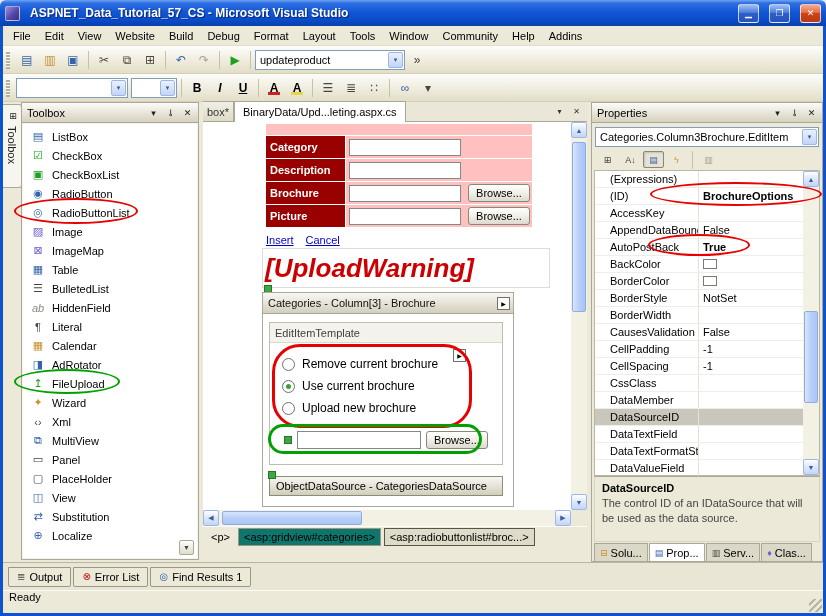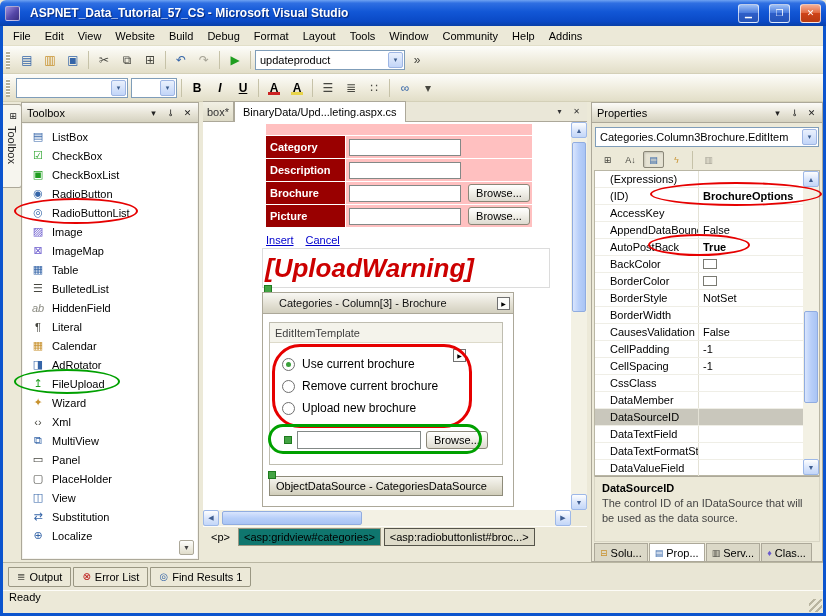--- a/index.html
+++ b/index.html
@@ -50,21 +50,21 @@
 .frow{position:absolute;left:63px;width:266px;height:23px;display:flex}
 .fl{width:80px;background:#990000;color:#fff;font-weight:bold;padding:5px 0 0 4px;border-right:1px solid #fff;border-bottom:1px solid #fff}
 .fc{width:120px;background:#FFC0C0;border-bottom:1px solid #fff;display:flex;align-items:center;padding-left:3px}
 .fb{width:66px;background:#FFC0C0;border-bottom:1px solid #fff;display:flex;align-items:center;justify-content:center}
 .txt{width:112px;height:17px;background:#fff;border:1px solid #838987}
 .xbtn{height:18px;padding:0 7px;font-size:11px;background:linear-gradient(180deg,#FFF 0%,#F2F1EA 45%,#DDDAD0 100%);border:1px solid #8A8778;border-radius:3px;display:flex;align-items:center;color:#000;white-space:nowrap}
 .links{position:absolute;left:63px;top:112px;display:flex;gap:12px}
 .lnk{color:#0000CC;text-decoration:underline}
 .warn{position:absolute;left:59px;top:126px;width:288px;height:40px;border:1px solid #DCDCDC;display:flex;align-items:center;color:#CC0000;font-size:26px;font-weight:bold;font-style:italic;padding-left:2px;white-space:nowrap}
 .cpanel{position:absolute;left:59px;top:170px;width:252px}
-.cphdr{position:relative;height:22px;background:linear-gradient(180deg,#F9F8F4 0%,#E2DFD2 60%,#D2CFBE 100%);border:1px solid #ACA899;display:flex;align-items:center;padding-left:16px;color:#111}
+.cphdr{position:relative;height:22px;background:linear-gradient(180deg,#F9F8F4 0%,#E2DFD2 60%,#D2CFBE 100%);border:1px solid #ACA899;display:flex;align-items:center;padding-left:5px;color:#111}
 .stag{position:absolute;width:13px;height:13px;border:1px solid #707070;background:#FCFCFA;display:flex;align-items:center;justify-content:center;font-size:6px;color:#000}
 .cphdr .stag{right:3px;top:4px}
 .cpbody{background:#fff;border:1px solid #ACA899;border-top:none;padding:8px 8px 10px 6px}
 .gglyph{position:absolute;width:8px;height:8px;background:#44A344;border:1px solid #1E7A1E;flex:none}
 .gg1{left:2px;top:-7px}
 .tplbox{width:234px;border:1px solid #BFBDB0}
 .tplcap{height:20px;background:#F4F3EB;border-bottom:1px solid #DDDACA;display:flex;align-items:center;padding-left:5px;color:#3F3F3F}
 .tplbody{position:relative;padding:10px 0 15px 12px}
 .rrow{height:22px;display:flex;align-items:center;gap:7px;font-size:12px}
 .rdot{width:13px;height:13px;border-radius:50%;border:1px solid #6F6F6F;background:#fff;flex:none;position:relative}
@@ -365,26 +365,26 @@
       <div class="gglyph gg1"></div>
       <div class="cphdr">
         <span>Categories - Column[3] - Brochure</span>
         <span class="stag">▶</span>
       </div>
       <div class="cpbody">
         <div class="tplbox">
           <div class="tplcap">EditItemTemplate</div>
           <div class="tplbody">
             <div class="rrow">
+              <span class="rdot"></span>
+              <span>Remove current brochure</span>
+            </div>
+            <div class="rrow">
               <span class="rdot on"></span>
               <span>Use current brochure</span>
-            </div>
-            <div class="rrow">
-              <span class="rdot"></span>
-              <span>Remove current brochure</span>
             </div>
             <div class="rrow">
               <span class="rdot"></span>
               <span>Upload new brochure</span>
             </div>
             <span class="stag">▶</span>
             <div class="uprow">
               <span class="gglyph"></span>
               <div class="uptxt"></div>
               <div class="xbtn">Browse...</div>

